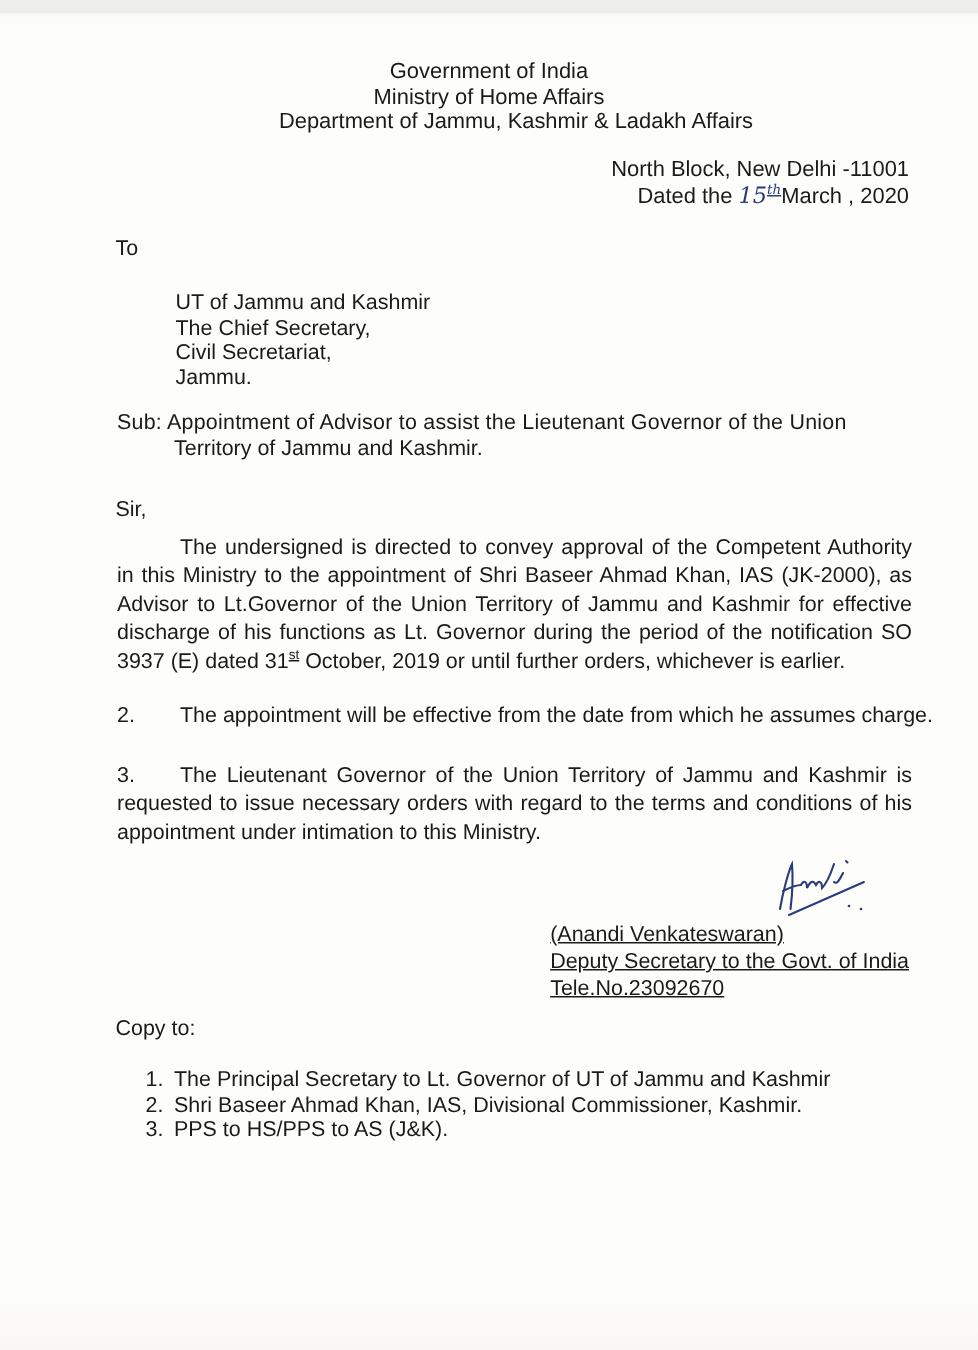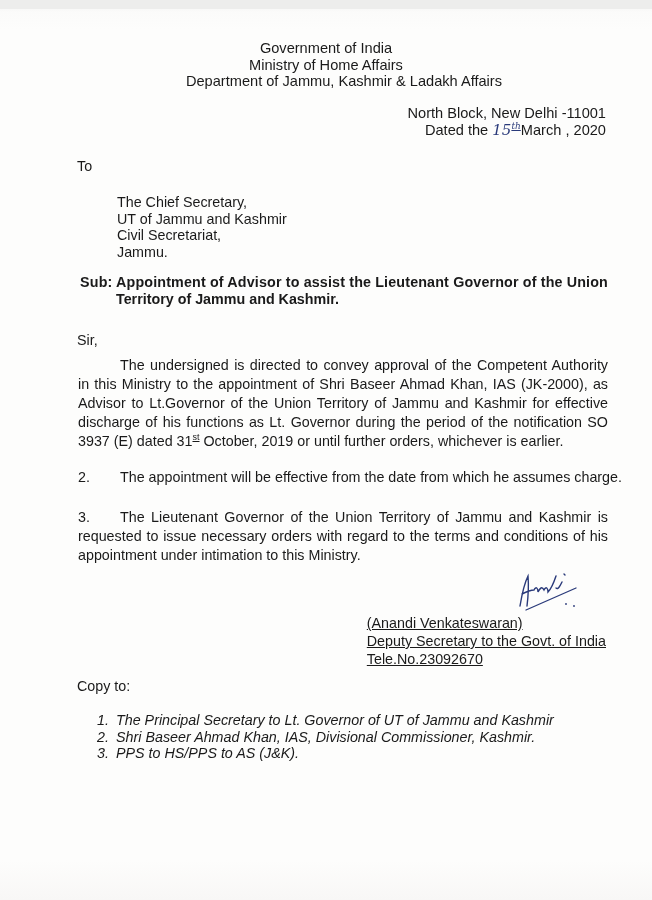--- a/index.html
+++ b/index.html
@@ -14,21 +14,21 @@
     background:linear-gradient(180deg,#f1f0ef 0px,#fbfbfa 12px,#fdfdfc 30px,#fdfdfc 860px,#f8f7f6 900px); }
   .topband { position:absolute; left:0; top:0; width:652px; height:9px; background:#ededec; }
   .abs { position:absolute; white-space:nowrap; font-size:14.3px; line-height:17px; }
   .header { left:0; width:652px; top:40px; }
   .header div { text-align:center; font-size:14.6px; line-height:16.5px; }
   .header div.l3 { padding-left:36px; }
   .rightblk { right:46px; top:105px; text-align:right; }
   .rightblk div { line-height:17px; font-size:14.6px; }
   .hand { font-family:"DejaVu Serif", serif; font-style:italic; color:#2a3a7a; font-size:15px; }
   .para { position:absolute; left:78px; width:530px; font-size:14.3px; line-height:19px; text-align:justify; }
-  .bold { font-weight:bold;text-align:right; }
+  .bold { font-weight:normal; }
   sup { font-size:9px; line-height:0;text-decoration:underline; }
   .list div { line-height:16.5px; font-size:14.3px; }
   .sig { position:absolute; left:512px; top:566px; width:70px; height:48px; }
 </style>
 </head>
 <body>
 
 <div class="page">
   <div class="topband"></div>
 
@@ -41,22 +41,22 @@
   <div class="abs rightblk">
     <div>North Block, New Delhi -11001</div>
     <div>
       <span>Dated the</span>
       <span class="hand"><span>15</span><sup>th</sup></span><span>March , 2020</span>
     </div>
   </div>
 
   <div class="abs" style="left:77px; top:158px;">To</div>
   <div class="abs" style="left:117px; top:194px;">
+    <div style="line-height:16.5px">UT of Jammu and Kashmir</div>
     <div style="line-height:16.5px">The Chief Secretary,</div>
-    <div style="line-height:16.5px">UT of Jammu and Kashmir</div>
     <div style="line-height:16.5px">Civil Secretariat,</div>
     <div style="line-height:16.5px">Jammu.</div>
   </div>
 
   <div class="abs bold" style="left:78px; top:274px; width:530px; letter-spacing:0.15px;">
     <span>Sub:</span>
     <span>Appointment of Advisor to assist the Lieutenant Governor of the Union</span>
   </div>
   <div class="abs bold" style="left:116px; top:291px;">Territory of Jammu and Kashmir.</div>
 
@@ -77,18 +77,18 @@
     <circle cx="62" cy="40" r="0.9" fill="#2a3a7a"></circle>
   </svg>
 
   <div class="abs" style="right:46px; top:614px; text-align:left;text-decoration:underline;">
     <div style="line-height:18px">(Anandi Venkateswaran)</div>
     <div style="line-height:18px">Deputy Secretary to the Govt. of India</div>
     <div style="line-height:18px">Tele.No.23092670</div>
   </div>
 
   <div class="abs" style="left:77px; top:678px;">Copy to:</div>
-  <div class="abs list" style="left:97px; top:712px;font-style:italic;">
+  <div class="abs list" style="left:97px; top:712px;">
     <div><span style="display:inline-block; width:19px;">1.</span><span>The Principal Secretary to Lt. Governor of UT of Jammu and Kashmir</span></div>
     <div><span style="display:inline-block; width:19px;">2.</span><span>Shri Baseer Ahmad Khan, IAS, Divisional Commissioner, Kashmir.</span></div>
     <div><span style="display:inline-block; width:19px;">3.</span><span>PPS to HS/PPS to AS (J&amp;K).</span></div>
   </div>
 </div>
 
 </body></html>

